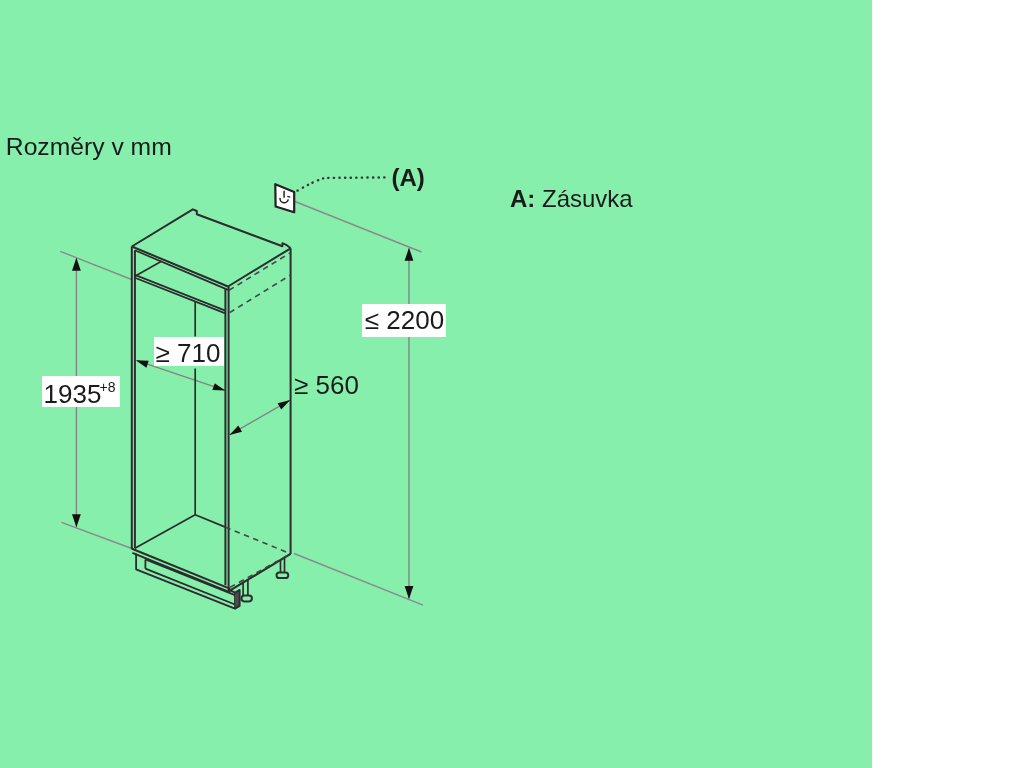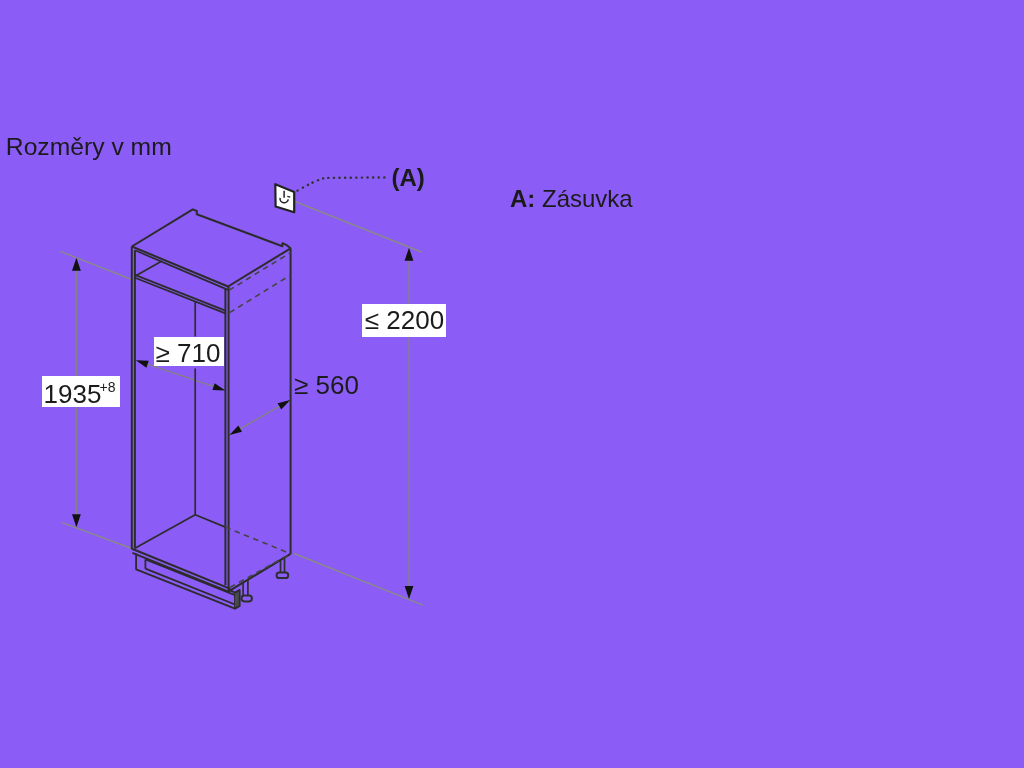--- a/index.html
+++ b/index.html
@@ -1,16 +1,16 @@
 <!DOCTYPE html>
 <html><head>
 <meta charset="utf-8">
 <style>
   html,body{margin:0;padding:0;background:#ffffff;}
-  .page{width:1024px;height:768px;position:relative;overflow:hidden;background:#8b5cf6;}
+  .page{width:872px;height:768px;position:relative;overflow:hidden;background:#86efac;}
   svg{position:absolute;left:0;top:0;filter:blur(0.42px);}
   text{font-family:"Liberation Sans", sans-serif;fill:#1b1b1b;}
 </style>
 </head>
 <body>
 <div class="page">
 <svg width="1024" height="768" viewBox="0 0 1024 768">
 
   <g stroke="#8a8a8a" stroke-width="1.35" fill="none">
     <line x1="60.2" y1="251.3" x2="131.6" y2="279.5"></line>

